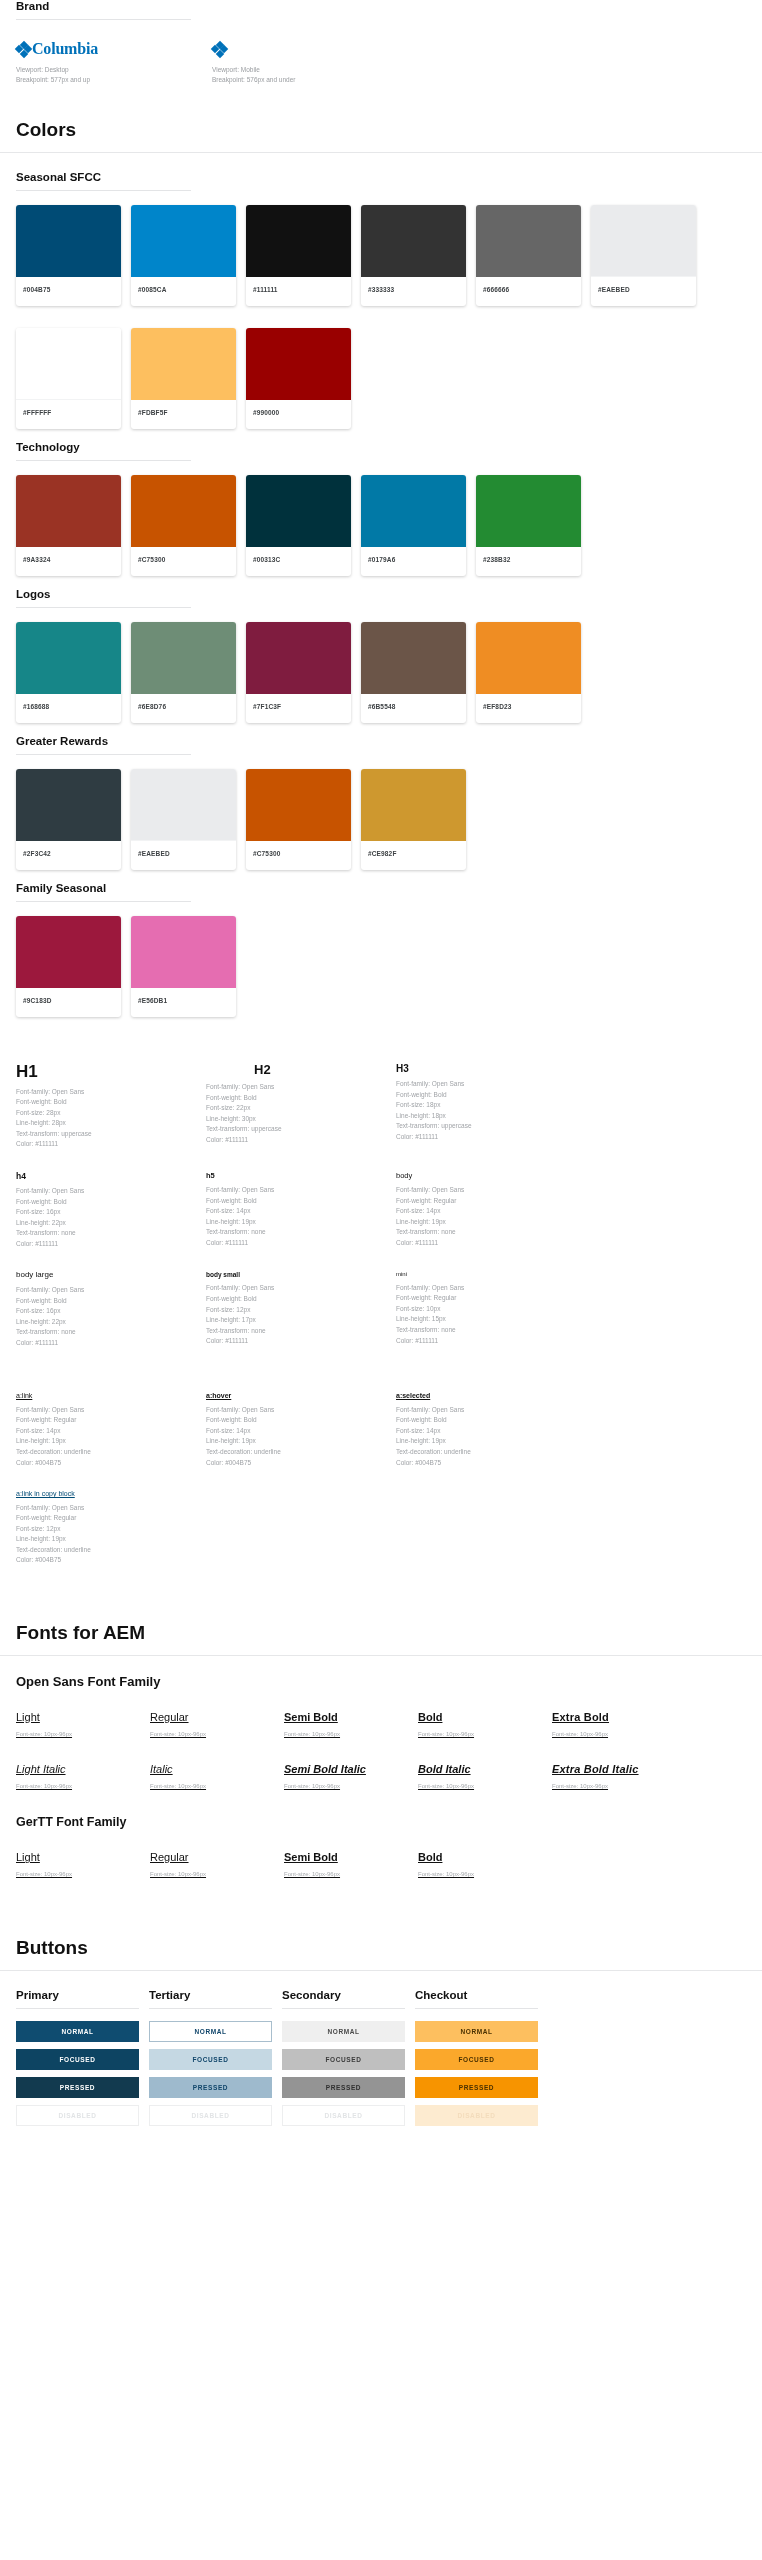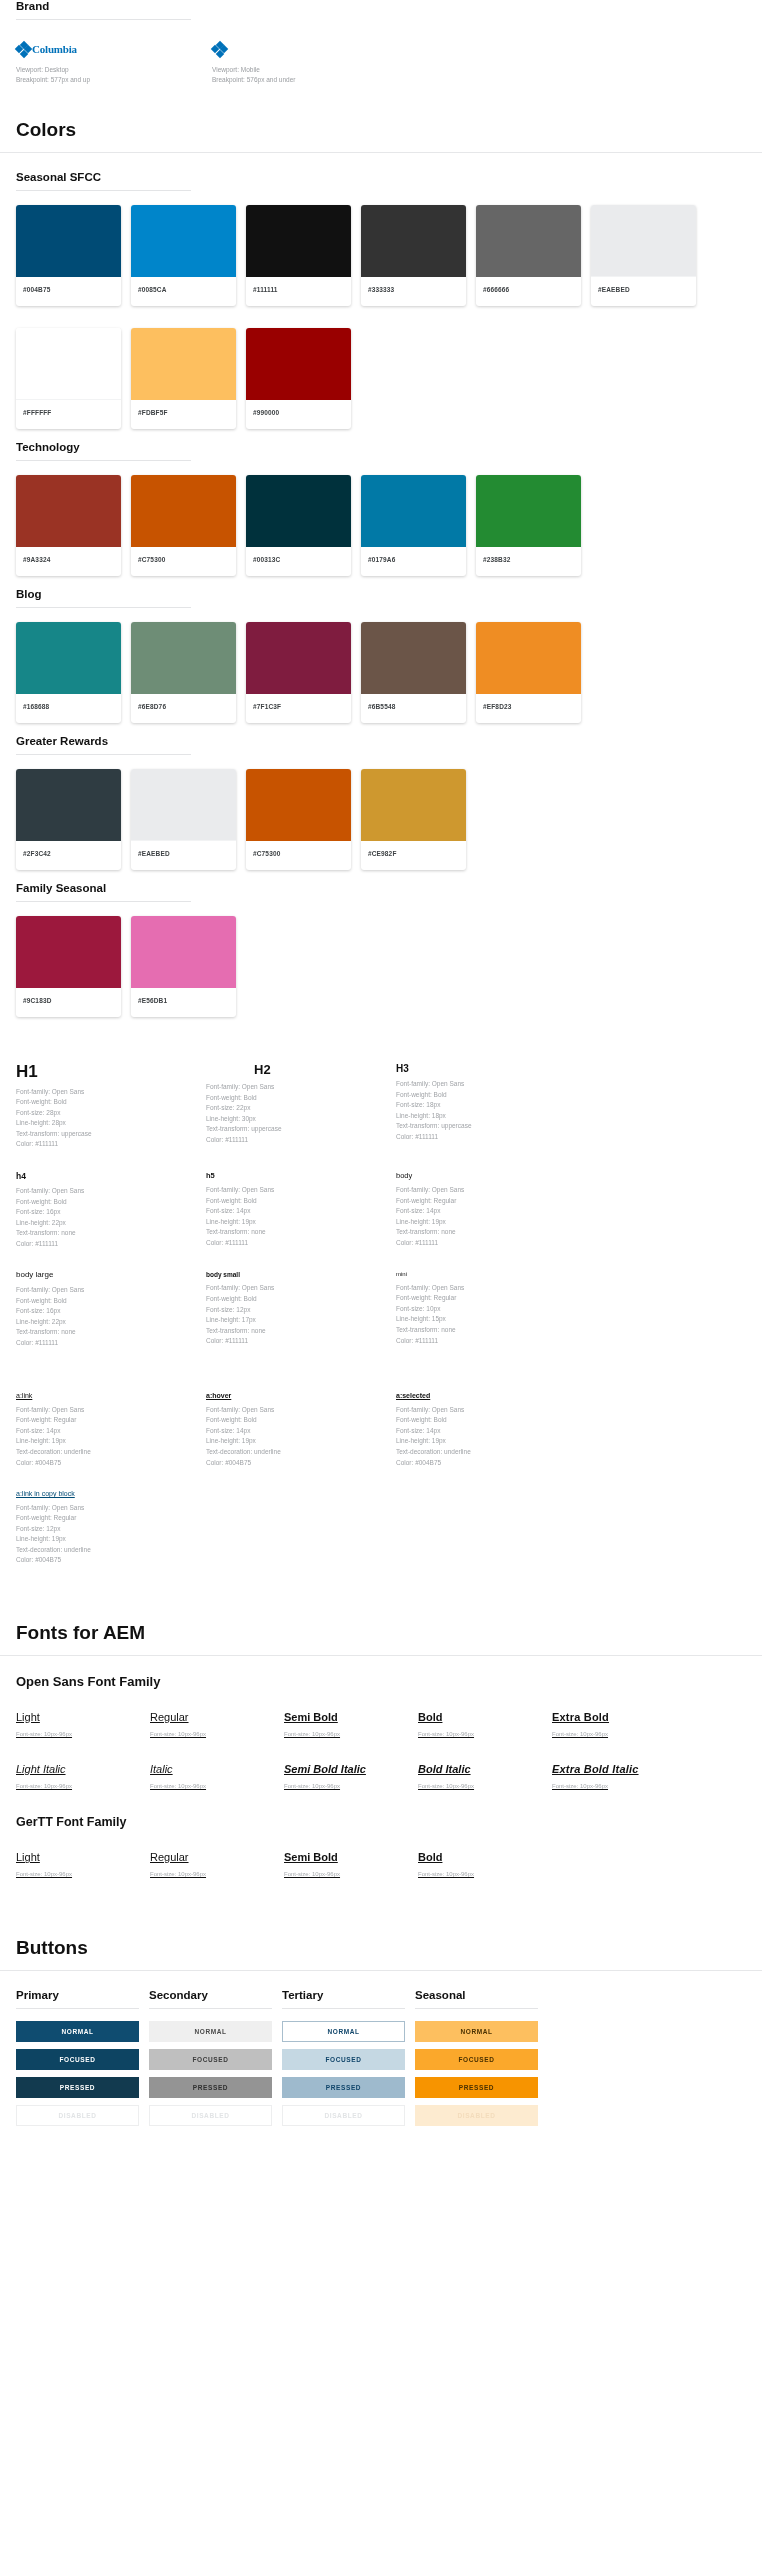--- a/index.html
+++ b/index.html
@@ -43,21 +43,21 @@
   .logo-mark i {
     position: absolute; background: #0071b9; width: 6px; height: 6px;
     transform: rotate(45deg);
   }
   .logo-mark i:nth-child(1){ left:0px;  top:4.5px; }
   .logo-mark i:nth-child(2){ left:4.5px;top:0px; }
   .logo-mark i:nth-child(3){ left:4.5px;top:9px; }
   .logo-mark i:nth-child(4){ left:9px;  top:4.5px; }
   .logo-word {
     font-family: "Liberation Serif", serif;
-    font-size: 11px; font-weight: bold; color: #0071b9;
+    font-size: 16px; font-weight: bold; color: #0071b9;
     letter-spacing: -.2px; margin-left: 1px;
   }
   .meta { font-size: 6.5px; color: #9a9da1; line-height: 1.55; }
 
   
   .swatch-row { display: flex; flex-wrap: wrap; padding: 0 16px; gap: 10px; }
   .swatch {
     width: 105px; background: #ffffff;
     border-radius: 3px;
     box-shadow: 0 1px 3px rgba(0,0,0,.20);
@@ -218,21 +218,21 @@
         <div class="swatch">
           <span class="chip" style="background: rgb(1, 121, 166);"></span>
           <div class="hex">#0179A6</div>
         </div>
         <div class="swatch">
           <span class="chip" style="background: rgb(35, 139, 50);"></span>
           <div class="hex">#238B32</div>
         </div>
       </div>
       <div class="sub-head-wrap">
-        <span class="sub-head">Blog</span>
+        <span class="sub-head">Logos</span>
         <div class="sub-rule"></div>
       </div>
       <div class="swatch-row">
         <div class="swatch">
           <span class="chip" style="background: rgb(22, 134, 136);"></span>
           <div class="hex">#168688</div>
         </div>
         <div class="swatch">
           <span class="chip" style="background: rgb(110, 141, 118);"></span>
           <div class="hex">#6E8D76</div>
@@ -522,37 +522,37 @@
   <div class="btn-grid" id="btn-grid">
       <div class="btn-col">
         <div class="btn-col-title">Primary</div>
         <div class="btn-col-rule"></div>
         <div class="btn" style="background: rgb(15, 76, 112); color: rgb(255, 255, 255); border-color: rgb(15, 76, 112);">NORMAL</div>
         <div class="btn" style="background: rgb(13, 68, 98); color: rgb(255, 255, 255); border-color: rgb(13, 68, 98);">FOCUSED</div>
         <div class="btn" style="background: rgb(18, 58, 79); color: rgb(255, 255, 255); border-color: rgb(18, 58, 79);">PRESSED</div>
         <div class="btn" style="background: rgb(255, 255, 255); color: rgb(226, 228, 230); border-color: rgb(237, 238, 239);">DISABLED</div>
       </div>
       <div class="btn-col">
+        <div class="btn-col-title">Tertiary</div>
+        <div class="btn-col-rule"></div>
+        <div class="btn" style="background: rgb(255, 255, 255); color: rgb(16, 69, 106); border-color: rgb(168, 190, 205);">NORMAL</div>
+        <div class="btn" style="background: rgb(197, 216, 227); color: rgb(16, 69, 106); border-color: rgb(197, 216, 227);">FOCUSED</div>
+        <div class="btn" style="background: rgb(158, 186, 205); color: rgb(16, 69, 106); border-color: rgb(158, 186, 205);">PRESSED</div>
+        <div class="btn" style="background: rgb(255, 255, 255); color: rgb(226, 228, 230); border-color: rgb(237, 238, 239);">DISABLED</div>
+      </div>
+      <div class="btn-col">
         <div class="btn-col-title">Secondary</div>
         <div class="btn-col-rule"></div>
         <div class="btn" style="background: rgb(239, 239, 239); color: rgb(74, 74, 74); border-color: rgb(239, 239, 239);">NORMAL</div>
         <div class="btn" style="background: rgb(191, 191, 191); color: rgb(60, 60, 60); border-color: rgb(191, 191, 191);">FOCUSED</div>
         <div class="btn" style="background: rgb(148, 148, 148); color: rgb(48, 48, 48); border-color: rgb(148, 148, 148);">PRESSED</div>
         <div class="btn" style="background: rgb(255, 255, 255); color: rgb(226, 228, 230); border-color: rgb(237, 238, 239);">DISABLED</div>
       </div>
       <div class="btn-col">
-        <div class="btn-col-title">Tertiary</div>
-        <div class="btn-col-rule"></div>
-        <div class="btn" style="background: rgb(255, 255, 255); color: rgb(16, 69, 106); border-color: rgb(168, 190, 205);">NORMAL</div>
-        <div class="btn" style="background: rgb(197, 216, 227); color: rgb(16, 69, 106); border-color: rgb(197, 216, 227);">FOCUSED</div>
-        <div class="btn" style="background: rgb(158, 186, 205); color: rgb(16, 69, 106); border-color: rgb(158, 186, 205);">PRESSED</div>
-        <div class="btn" style="background: rgb(255, 255, 255); color: rgb(226, 228, 230); border-color: rgb(237, 238, 239);">DISABLED</div>
-      </div>
-      <div class="btn-col">
-        <div class="btn-col-title">Seasonal</div>
+        <div class="btn-col-title">Checkout</div>
         <div class="btn-col-rule"></div>
         <div class="btn" style="background: rgb(253, 191, 95); color: rgb(74, 49, 0); border-color: rgb(253, 191, 95);">NORMAL</div>
         <div class="btn" style="background: rgb(251, 168, 43); color: rgb(74, 49, 0); border-color: rgb(251, 168, 43);">FOCUSED</div>
         <div class="btn" style="background: rgb(247, 148, 0); color: rgb(74, 49, 0); border-color: rgb(247, 148, 0);">PRESSED</div>
         <div class="btn" style="background: rgb(253, 235, 208); color: rgb(243, 220, 188); border-color: rgb(253, 235, 208);">DISABLED</div>
       </div>
     </div>
 
 </div>
 

